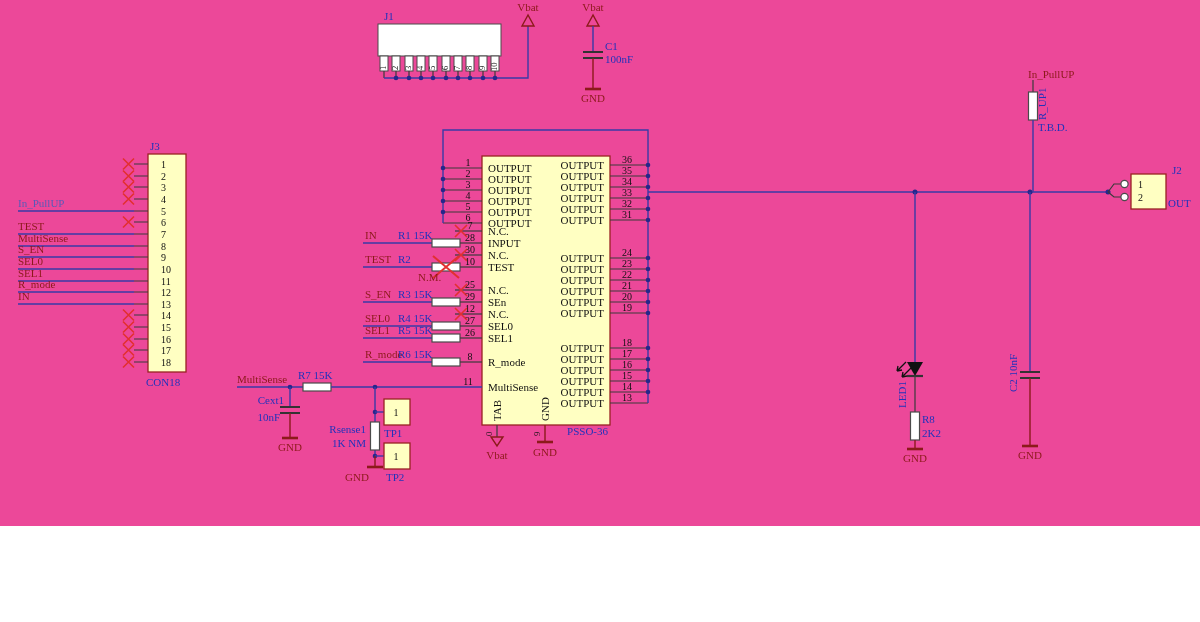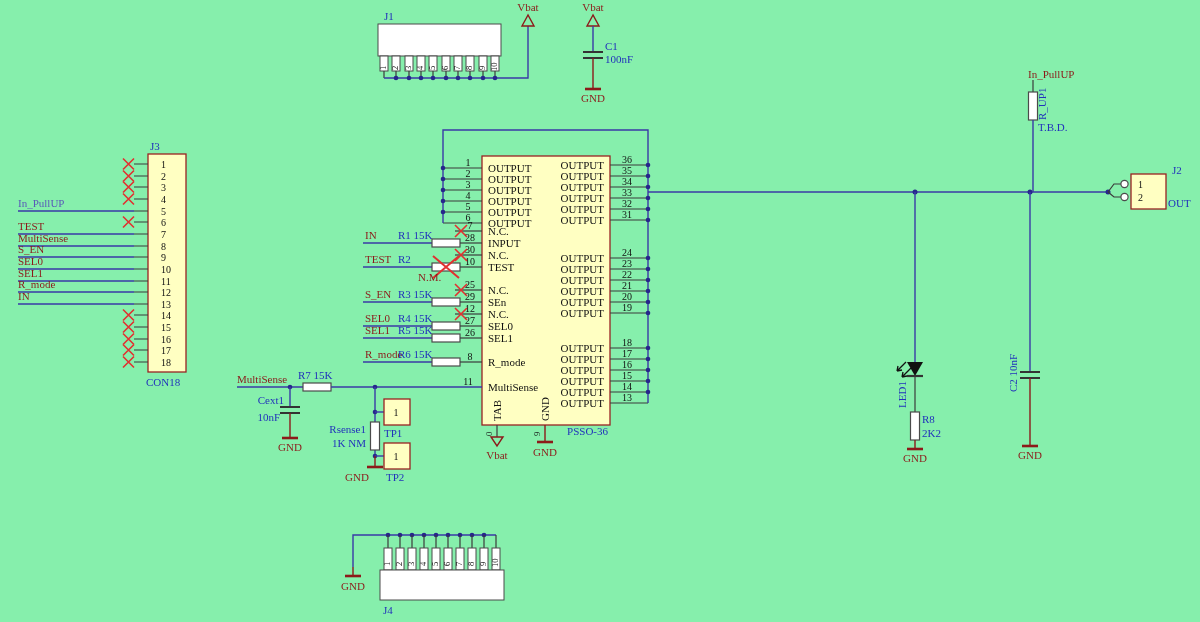--- a/index.html
+++ b/index.html
@@ -1,16 +1,16 @@
 <!DOCTYPE html>
 <html><head>
 <meta charset="utf-8">
 <style>
   html,body{margin:0;padding:0;background:#ffffff;}
-  .canvas{position:relative;width:1200px;height:622px;background:#86efac;overflow:hidden;text-decoration:underline;}
+  .canvas{position:relative;width:1200px;height:526px;background:#ec4899;overflow:hidden;text-decoration:underline;}
   svg{display:block;}
   svg text{font-family:"Liberation Serif","DejaVu Serif",serif;}
   .net {fill:#8c1a1a;font-size:11px;}
   .netp{fill:#5a5ab8;font-size:11px;}
   .ref {fill:#2233bb;font-size:11px;}
   .pn  {fill:#111111;font-size:10px;}
   .icl {fill:#111111;font-size:11px;}
   .rot {fill:#111111;font-size:8.5px;}
   .wire{stroke:#3a3aa6;stroke-width:1.4;fill:none;}
   .stub{stroke:#3b3b3b;stroke-width:1.2;fill:none;}

